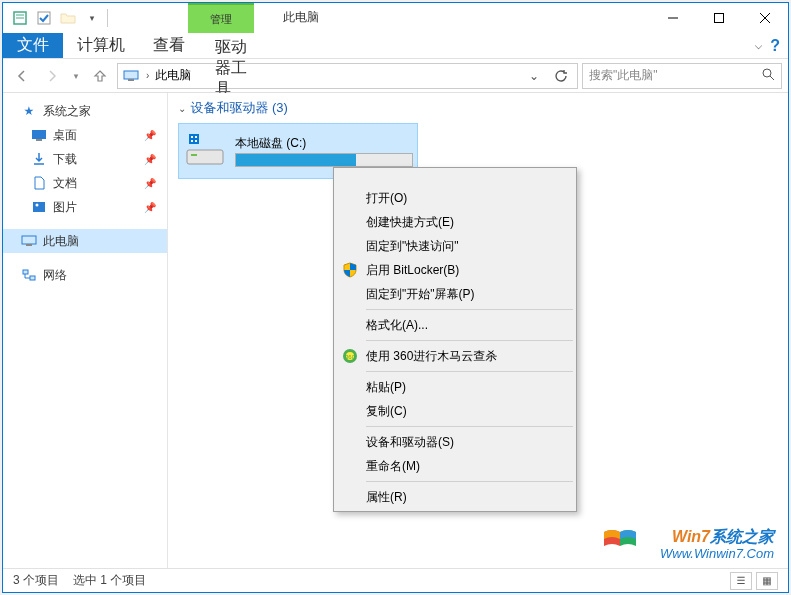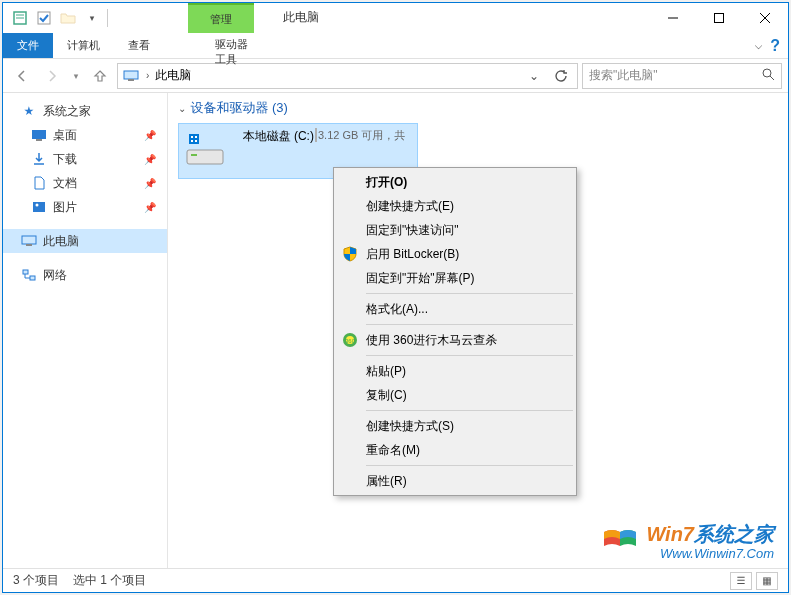--- a/index.html
+++ b/index.html
@@ -11,21 +11,21 @@
   .qat { display: flex; align-items: center; padding-left: 6px; gap: 2px; }
   .qat-item { width: 22px; height: 22px; display: flex; align-items: center; justify-content: center; }
   .qat-divider { width:1px; height: 18px; background: #ccc; margin: 0 2px; }
   .manage-tab { position: absolute; left: 185px; top: 0; width: 66px; height: 30px; background: #7ed957; display:flex; flex-direction:column; align-items:center; justify-content:center; font-size:11px; color:#333; border-top:2px solid #5cb82c;}
   .window-title { position: absolute; left: 280px; top: 6px; font-size: 12px; color: #333; }
   .win-controls { position: absolute; right: 0; top: 0; display: flex; height: 30px; }
   .win-btn { width: 46px; display: flex; align-items: center; justify-content: center; color: #333; }
   
   
   .ribbon-tabs { height: 26px; background: #fff; display: flex; align-items: stretch; border-bottom: 1px solid #e1e1e1; position:relative;}
-  .rtab { padding: 4px 14px; font-size: 11px; color: #333; display:flex; align-items:center; }
+  .rtab { padding: 4px 14px; font-size: 16px; color: #333; display:flex; align-items:center; }
   .rtab.file { background: #1979ca; color: #fff; }
   .rtab.tool { position:absolute; left:198px; width:66px; justify-content:center; color:#333;}
   .ribbon-right { margin-left:auto; display:flex; align-items:center; padding-right:8px; gap:8px;}
   
   
   .addr-row { height: 34px; background: #fff; display: flex; align-items: center; padding: 3px 6px; gap: 4px; border-bottom: 1px solid #e1e1e1; }
   .nav-btn { width: 26px; height: 26px; display: flex; align-items: center; justify-content: center; color: #999; border-radius: 2px; }
   .nav-btn.enabled { color: #333; }
   .addr-box { flex: 1; height: 26px; border: 1px solid #ccc; display: flex; align-items: center; padding: 0 4px; gap: 6px; font-size: 12px; }
   .addr-icon { width: 18px; height: 14px; display:flex; align-items:center; justify-content:center;}
@@ -46,41 +46,41 @@
   .ticon { width:16px; height:14px; display:flex; align-items:center; justify-content:center;}
   
   
   .content { flex: 1; background: #fff; padding: 6px 10px; position: relative; overflow:hidden;}
   .group-header { display: flex; align-items: center; font-size: 13px; color: #1a5fb4; margin-bottom: 6px; gap:4px;}
   .group-header .chev { font-size:10px; color:#555;}
   .drives { display: flex; flex-wrap: wrap; gap: 4px; }
   .drive { width: 240px; height: 56px; display: flex; padding: 4px; gap: 8px; border:1px solid transparent;}
   .drive.selected { background: #cce8ff; border:1px solid #99d1ff;}
   .drive-icon { width: 44px; height: 44px; display:flex; align-items:center; justify-content:center;}
-  .drive-info { flex:1; font-size:12px; display:flex; flex-direction:row; justify-content:center; gap:1px;}
+  .drive-info { flex:1; font-size:12px; display:flex; flex-direction:column; justify-content:center; gap:1px;}
   .drive-name { color:#000;}
   .drive-bar { height: 14px; border:1px solid #b0b0b0; background:#eaeaea; position:relative; overflow:hidden;}
   .drive-bar-fill { height:100%; background:#26a0da;}
   .drive-sub { color:#666; font-size:11px;}
   
   
   .ctx { position: absolute; top: 164px; left: 330px; width: 244px; background: #f0f0f0; border: 1px solid #a0a0a0; box-shadow: 3px 3px 6px rgba(0,0,0,0.25); padding: 2px; font-size: 12px; }
   .ctx-item { height: 24px; display: flex; align-items: center; padding-left: 30px; position: relative; color:#000;}
-  .ctx-item.bold { font-weight: bold; }
+  .ctx-item.bold { font-weight: normal; margin-top: 16px; }
   .ctx-sep { height: 1px; background: #d0d0d0; margin: 3px 1px 3px 30px; }
   .ctx-icon { position:absolute; left:5px; width:18px; height:18px; display:flex; align-items:center; justify-content:center;}
   
   
   .status { height: 24px; border-top: 1px solid #e1e1e1; display: flex; align-items: center; padding: 0 10px; font-size: 12px; color: #444; gap: 14px; background:#fff;}
   .status-right { margin-left:auto; display:flex; gap:4px;}
   .view-btn { width:22px; height:18px; border:1px solid #ccc; display:flex; align-items:center; justify-content:center; font-size:10px; color:#555;}
   
   
   .watermark { position:absolute; right:14px; bottom:30px; font-size:13px; font-style:italic; color:#1979ca; text-align:right; line-height:1.2;}
-  .watermark .l1 { font-weight:bold; font-size:20px;}
+  .watermark .l1 { font-weight:bold; font-size:16px;}
   .watermark .win7 { color:#e67e22;}
   .wm-icon { position:absolute; right:150px; bottom:34px; }
 </style>
 </head>
 <body>
 
 <div class="window">
 
   <div class="titlebar">
     <div class="qat">
@@ -270,21 +270,20 @@
                 <rect x="12" y="4" width="2" height="2" fill="#fff"></rect>
                 <rect x="8" y="8" width="2" height="2" fill="#fff"></rect>
                 <rect x="12" y="8" width="2" height="2" fill="#fff"></rect>
               </svg>
           </div>
           <div class="drive-info">
             <div class="drive-name">本地磁盘 (C:)</div>
             <div class="drive-bar">
                 <div class="drive-bar-fill" style="width:68%"></div>
               </div>
-            <div class="drive-sub">3.12 GB 可用，共</div>
           </div>
         </div>
 
         <div class="drive" style="width:200px">
           <div class="drive-icon" style="width:10px"></div>
         </div>
 
       </div>
     </div>
   </div>
@@ -351,21 +350,21 @@
       </div>
       <div class="ctx-sep"></div>
       <div class="ctx-item">
         <span>粘贴(P)</span>
       </div>
       <div class="ctx-item">
         <span>复制(C)</span>
       </div>
       <div class="ctx-sep"></div>
       <div class="ctx-item">
-        <span>创建快捷方式(S)</span>
+        <span>设备和驱动器(S)</span>
       </div>
       <div class="ctx-item">
         <span>重命名(M)</span>
       </div>
       <div class="ctx-sep"></div>
       <div class="ctx-item">
         <span>属性(R)</span>
       </div>
     </div>
 

